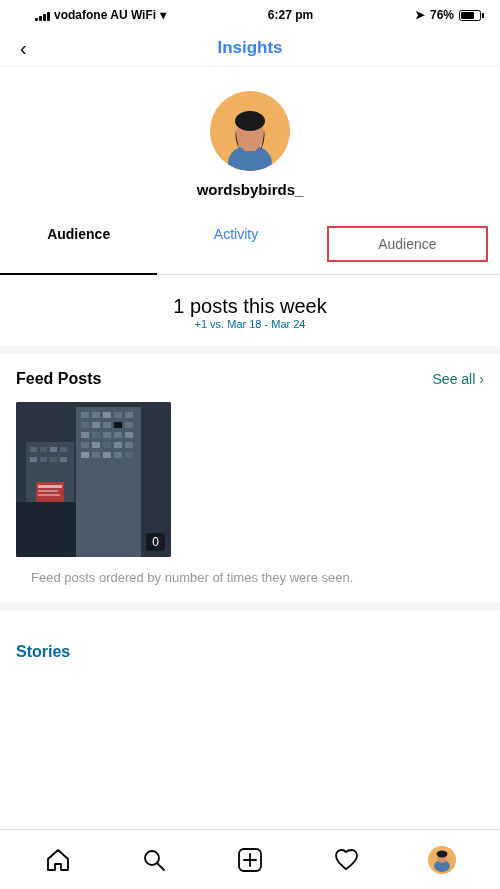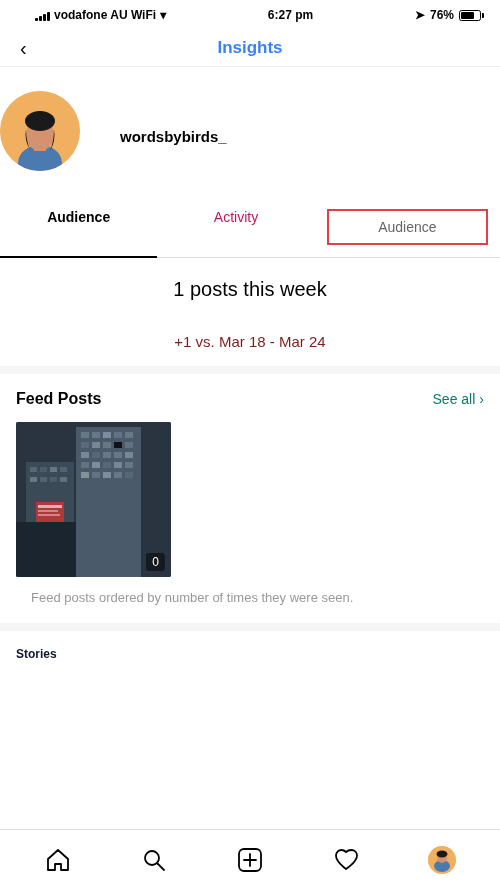--- a/index.html
+++ b/index.html
@@ -98,24 +98,24 @@
     }
     .nav-title {
       font-size: 17px;
       font-weight: 700;
       color: #3b82f6;
     }
 
     
     .profile-section {
       display: flex;
+      flex-direction: column;
       align-items: center;
       padding: 24px 0 16px;
       background: #fff;
-      gap: 40px;
     }
     .avatar-container {
       width: 80px;
       height: 80px;
       border-radius: 50%;
       overflow: hidden;
       background: #f0c080;
       margin-bottom: 10px;
       display: flex;
       align-items: center;
@@ -135,21 +135,21 @@
     .tabs {
       display: flex;
       border-bottom: 1px solid #ddd;
     }
     .tab {
       flex: 1;
       text-align: center;
       padding: 12px 0;
       font-size: 14px;
       font-weight: 400;
-      color: #be185d;
+      color: #3b82f6;
       cursor: pointer;
       position: relative;
     }
     .tab.active {
       font-weight: 700;
       color: #000;
     }
     .tab.active::after {
       content: '';
       position: absolute;
@@ -173,23 +173,22 @@
       padding: 20px 16px 16px;
       background: #fff;
       border-bottom: 8px solid #f5f5f5;
     }
     .stats-main {
       font-size: 20px;
       font-weight: 400;
       color: #000;
     }
     .stats-sub {
-      font-size: 15px;
-      color: #7f1d1d;
-      margin-top: 32px;
+      font-size: 11px;
+      color: #0369a1;
     }
 
     
     .feed-section {
       background: #fff;
       padding: 16px;
     }
     .feed-header {
       display: flex;
       justify-content: space-between;
@@ -249,23 +248,24 @@
       cursor: pointer;
     }
 
     
     .stories-section {
       background: #fff;
       padding: 16px;
       border-top: 8px solid #f5f5f5;
     }
     .stories-title {
-      font-size: 12px;
+      font-size: 16px;
       font-weight: 700;
-      color: #0f172a;
+      color: #0369a1;
+      margin-top: 16px;
     }
 
     
     .bottom-nav {
       position: absolute;
       bottom: 0;
       left: 0;
       right: 0;
       height: 60px;
       background: #fff;

